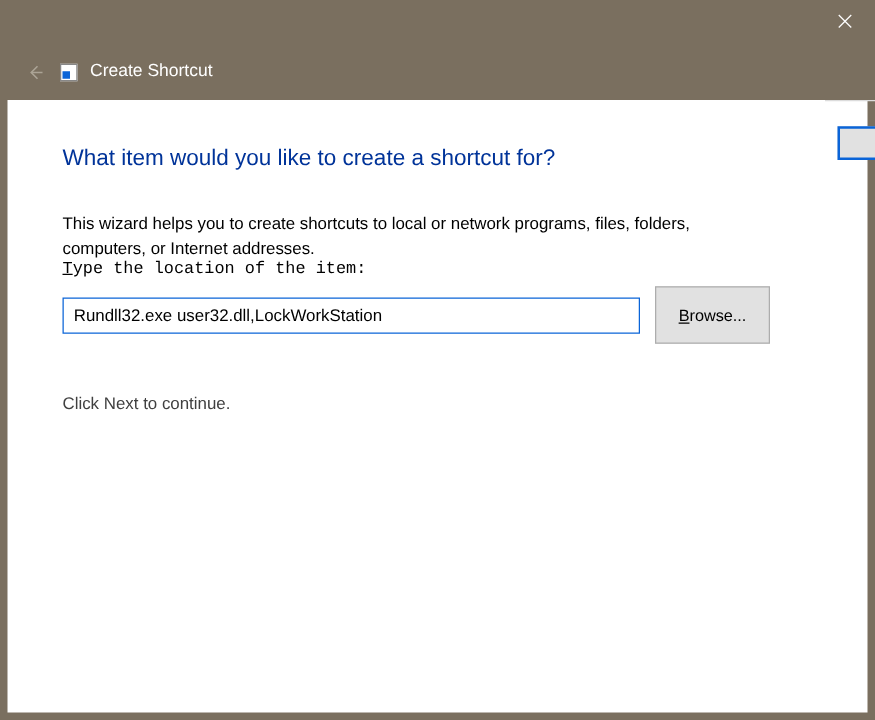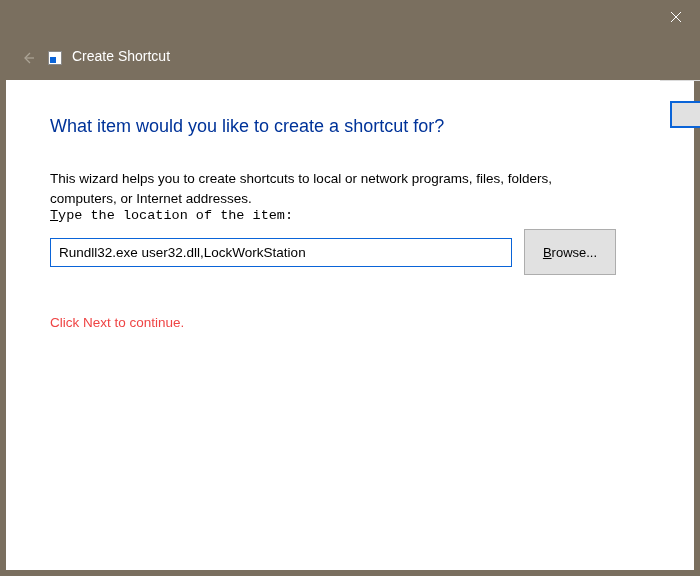--- a/index.html
+++ b/index.html
@@ -121,21 +121,21 @@
       height: 46px;
       background: #e1e1e1;
       border: 1px solid #adadad;
       font-size: 13px;
       font-family: inherit;
       cursor: pointer;
     }
     .browse-btn .accel { text-decoration: underline; }
     .hint {
       font-size: 13.5px;
-      color: #ef4444;
+      color: #404040;
     }
     .footer {
       border-top: 1px solid #dcdcdc;
       padding: 20px 10px;
       display: flex;
       justify-content: flex-end;
       gap: 8px;
       text-decoration: underline;
     }
     .footer-btn {

